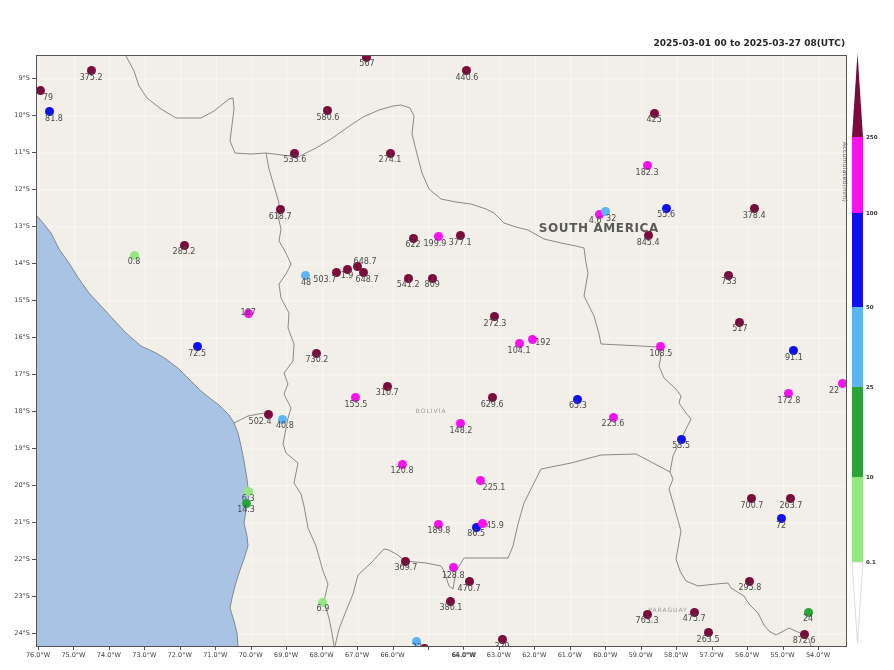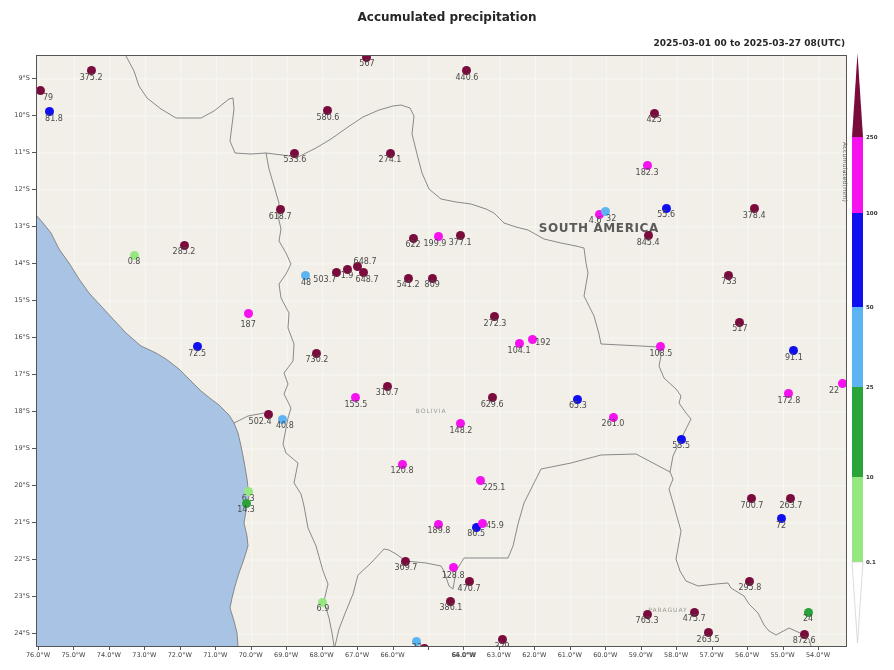--- a/index.html
+++ b/index.html
@@ -22,21 +22,20 @@
   .ytickmark{position:absolute;width:4px;height:1px;background:#555;left:32px;}
   .cbar{position:absolute;left:850px;top:50px;width:16px;height:600px;}
   .cbtick{position:absolute;left:866px;width:20px;font-size:5.5px;font-weight:bold;color:#333;}
   .cbtitle{position:absolute;left:842px;top:142px;writing-mode:vertical-rl;
            font-size:6px;color:#666;letter-spacing:.3px;}
 </style>
 </head>
 <body>
 
 <div class="fig">
-  <div class="title">Accumulated precipitation</div>
   <div class="subtitle">2025-03-01 00 to 2025-03-27 08(UTC)</div>
 
   <div class="map">
     <svg id="geo" width="809" height="590" viewBox="0 0 809 590" preserveAspectRatio="none">
       <g id="grid">
           <line x1="2" x2="2" y1="0" y2="590" stroke="rgba(255,255,255,0.65)" stroke-width="0.8"></line>
           <line x1="37.45454545454545" x2="37.45454545454545" y1="0" y2="590" stroke="rgba(255,255,255,0.65)" stroke-width="0.8"></line>
           <line x1="72.9090909090909" x2="72.9090909090909" y1="0" y2="590" stroke="rgba(255,255,255,0.65)" stroke-width="0.8"></line>
           <line x1="108.36363636363636" x2="108.36363636363636" y1="0" y2="590" stroke="rgba(255,255,255,0.65)" stroke-width="0.8"></line>
           <line x1="143.8181818181818" x2="143.8181818181818" y1="0" y2="590" stroke="rgba(255,255,255,0.65)" stroke-width="0.8"></line>
@@ -140,21 +139,21 @@
         <div class="pl" style="left: 278.1px; top: 214.92px;">1.9</div>
         <div class="pt" style="left: 315.527px; top: 206.46px; background: rgb(122, 11, 61);"></div>
         <div class="pl" style="left: 296.027px; top: 200.96px;">648.7</div>
         <div class="pt" style="left: 321.555px; top: 212.38px; background: rgb(122, 11, 61);"></div>
         <div class="pl" style="left: 298.055px; top: 218.88px;">648.7</div>
         <div class="pt" style="left: 366.582px; top: 217.56px; background: rgb(122, 11, 61);"></div>
         <div class="pl" style="left: 339.082px; top: 224.06px;">541.2</div>
         <div class="pt" style="left: 390.691px; top: 217.56px; background: rgb(122, 11, 61);"></div>
         <div class="pl" style="left: 363.191px; top: 224.06px;">809</div>
         <div class="pt" style="left: 206.682px; top: 253.45px; background: rgb(245, 18, 239);"></div>
-        <div class="pl" style="left: 179.182px; top: 264px;">187</div>
+        <div class="pl" style="left: 179.182px; top: 252px;">187</div>
         <div class="pt" style="left: 155.627px; top: 286.38px; background: rgb(16, 16, 238);"></div>
         <div class="pl" style="left: 128.127px; top: 292.88px;">72.5</div>
         <div class="pt" style="left: 275.464px; top: 292.67px; background: rgb(122, 11, 61);"></div>
         <div class="pl" style="left: 247.964px; top: 299.17px;">730.2</div>
         <div class="pt" style="left: 453.445px; top: 256.41px; background: rgb(122, 11, 61);"></div>
         <div class="pl" style="left: 425.945px; top: 262.91px;">272.3</div>
         <div class="pt" style="left: 477.555px; top: 283.42px; background: rgb(245, 18, 239);"></div>
         <div class="pl" style="left: 450.055px; top: 289.92px;">104.1</div>
         <div class="pt" style="left: 491.382px; top: 279.35px; background: rgb(245, 18, 239);"></div>
         <div class="pl" style="left: 473.882px; top: 281.85px;">192</div>
@@ -172,21 +171,21 @@
         <div class="pl" style="left: 765.045px; top: 329.88px;">22</div>
         <div class="pt" style="left: 345.664px; top: 325.6px; background: rgb(122, 11, 61);"></div>
         <div class="pl" style="left: 318.164px; top: 332.1px;">310.7</div>
         <div class="pt" style="left: 314.464px; top: 337.44px; background: rgb(245, 18, 239);"></div>
         <div class="pl" style="left: 286.964px; top: 343.94px;">155.5</div>
         <div class="pt" style="left: 450.609px; top: 337.44px; background: rgb(122, 11, 61);"></div>
         <div class="pl" style="left: 423.109px; top: 343.94px;">629.6</div>
         <div class="pt" style="left: 536.409px; top: 338.55px; background: rgb(16, 16, 238);"></div>
         <div class="pl" style="left: 508.909px; top: 345.05px;">65.3</div>
         <div class="pt" style="left: 571.509px; top: 356.68px; background: rgb(245, 18, 239);"></div>
-        <div class="pl" style="left: 544.009px; top: 363.18px;">261.0</div>
+        <div class="pl" style="left: 544.009px; top: 363.18px;">223.6</div>
         <div class="pt" style="left: 419.409px; top: 363.34px; background: rgb(245, 18, 239);"></div>
         <div class="pl" style="left: 391.909px; top: 369.84px;">148.2</div>
         <div class="pt" style="left: 226.536px; top: 354.46px; background: rgb(122, 11, 61);"></div>
         <div class="pl" style="left: 191.036px; top: 360.96px;">502.4</div>
         <div class="pt" style="left: 241.427px; top: 358.53px; background: rgb(92, 181, 242);"></div>
         <div class="pl" style="left: 215.927px; top: 365.03px;">40.8</div>
         <div class="pt" style="left: 639.582px; top: 378.51px; background: rgb(16, 16, 238);"></div>
         <div class="pl" style="left: 612.082px; top: 385.01px;">53.5</div>
         <div class="pt" style="left: 360.555px; top: 403.67px; background: rgb(245, 18, 239);"></div>
         <div class="pl" style="left: 333.055px; top: 410.17px;">120.8</div>

